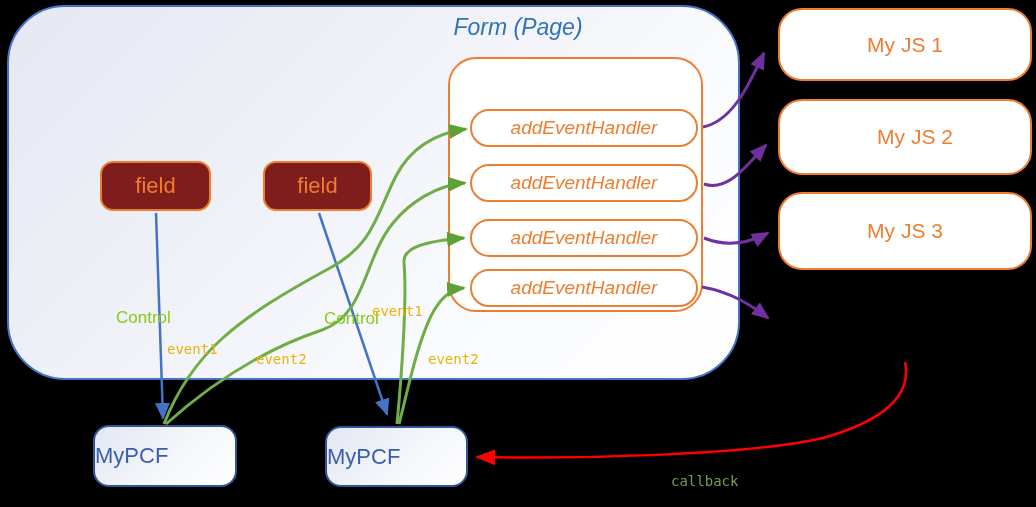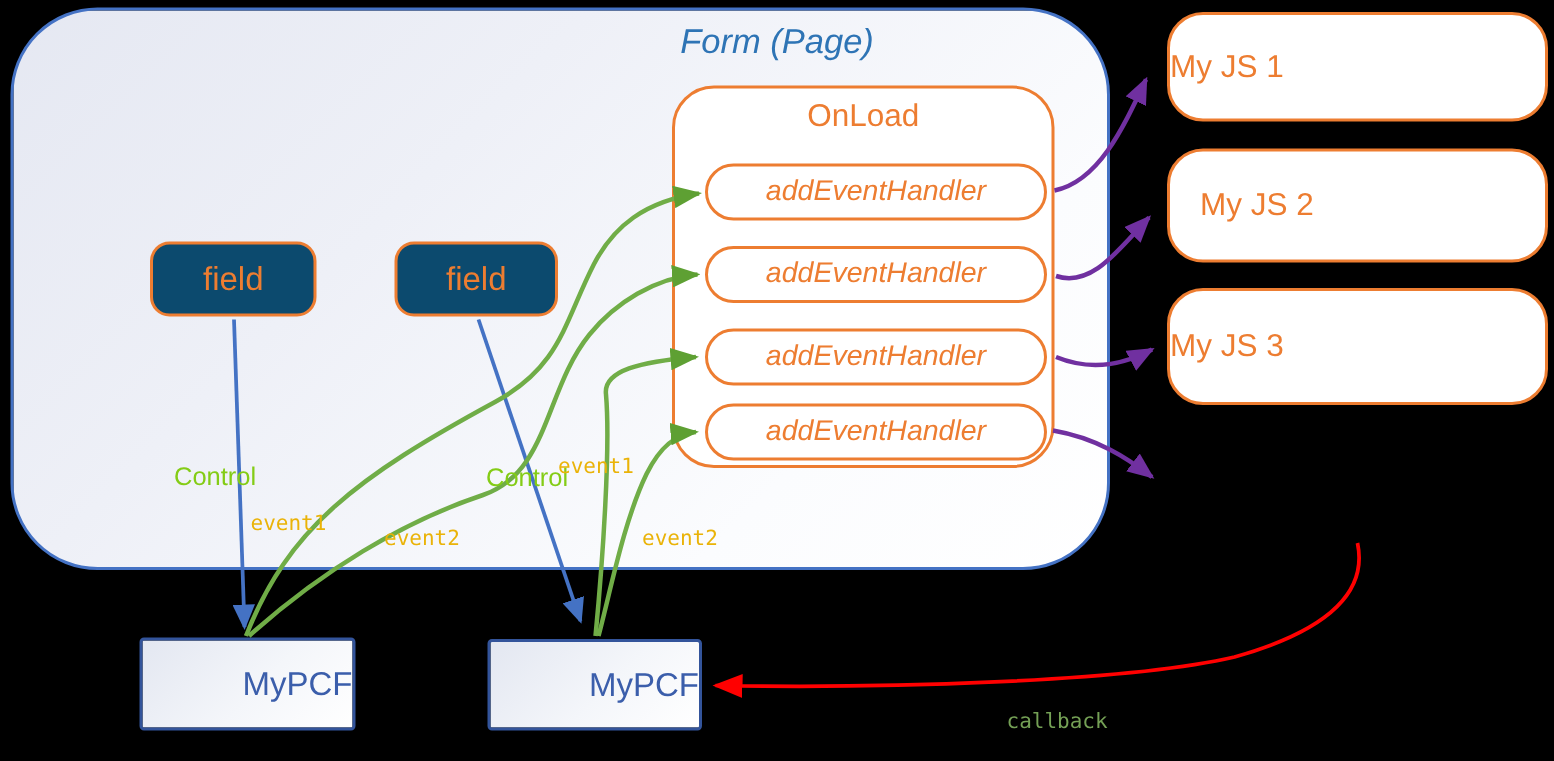--- a/index.html
+++ b/index.html
@@ -12,21 +12,21 @@
     position:absolute;left:7px;top:5px;width:733px;height:375px;
     border:2.5px solid #4472C4;border-radius:58px;
     background:linear-gradient(135deg,#E5E8F2 0%,#EEF0F7 35%,#FBFCFE 75%,#FFFFFF 100%);
     box-sizing:border-box;z-index:1;
   }
   .form-title{
     position:absolute;left:0;top:14px;width:100%;text-align:center;
     font-size:23px;color:#2E74B5;z-index:2;font-style:italic;
   }
   .field-box{
-    position:absolute;width:111px;height:50px;background:#0c4a6e;
+    position:absolute;width:111px;height:50px;background:#7f1d1d;
     border:2.5px solid #ED7D31;border-radius:13px;box-sizing:border-box;
     display:flex;align-items:center;justify-content:center;
     font-size:22px;color:#ED7D31;z-index:3;
   }
   .onload-box{
     position:absolute;left:448px;top:57px;width:255px;height:255px;
     background:#FFFFFF;border:2px solid #ED7D31;border-radius:28px;
     box-sizing:border-box;z-index:2;
   }
   .onload-title{
@@ -35,28 +35,28 @@
   }
   .handler-box{
     position:absolute;left:470px;width:228px;height:38px;background:#FFFFFF;
     border:2px solid #ED7D31;border-radius:19px;box-sizing:border-box;
     display:flex;align-items:center;justify-content:center;
     font-size:19px;color:#ED7D31;z-index:3;font-style:italic;
   }
   .myjs-box{
     position:absolute;left:778px;width:254px;background:#FFFFFF;
     border:2.5px solid #ED7D31;border-radius:24px;box-sizing:border-box;
-    display:flex;align-items:center;justify-content:flex-start;
+    display:flex;align-items:center;justify-content:center;
     font-size:21px;color:#ED7D31;z-index:3;
   }
   .mypcf-box{
     position:absolute;width:144px;height:62px;
     background:linear-gradient(135deg,#E3E7F1 0%,#F4F6FA 55%,#FFFFFF 100%);
-    border:2.5px solid #33549B;border-radius:3px;box-sizing:border-box;
-    display:flex;align-items:center;justify-content:flex-end;
+    border:2.5px solid #33549B;border-radius:16px;box-sizing:border-box;
+    display:flex;align-items:center;justify-content:flex-start;
     font-size:22px;color:#3B5EAB;z-index:3;
   }
   .edge-label{position:absolute;z-index:6;white-space:nowrap;}
   .lbl-control{font-size:17px;color:#84cc16;}
   .lbl-event{font-family:"DejaVu Sans Mono",monospace;font-size:14px;color:#eab308;}
   .lbl-callback{font-family:"DejaVu Sans Mono",monospace;font-size:14px;color:#74A055;}
   #connector-layer{position:absolute;left:0;top:0;z-index:5;pointer-events:none;}
 </style>
 </head>
 <body>
@@ -67,21 +67,20 @@
   <div class="form-title">Form (Page)</div>
 
   <div class="field-box" style="left:100px;top:161px;">
     <span>field</span>
   </div>
   <div class="field-box" style="left:263px;top:161px;width:109px;">
     <span>field</span>
   </div>
 
   <div class="onload-box"></div>
-  <div class="onload-title">OnLoad</div>
   <div class="handler-box" style="top:109px;">
     <span>addEventHandler</span>
   </div>
   <div class="handler-box" style="top:164px;">
     <span>addEventHandler</span>
   </div>
   <div class="handler-box" style="top:219px;">
     <span>addEventHandler</span>
   </div>
   <div class="handler-box" style="top:269px;">

